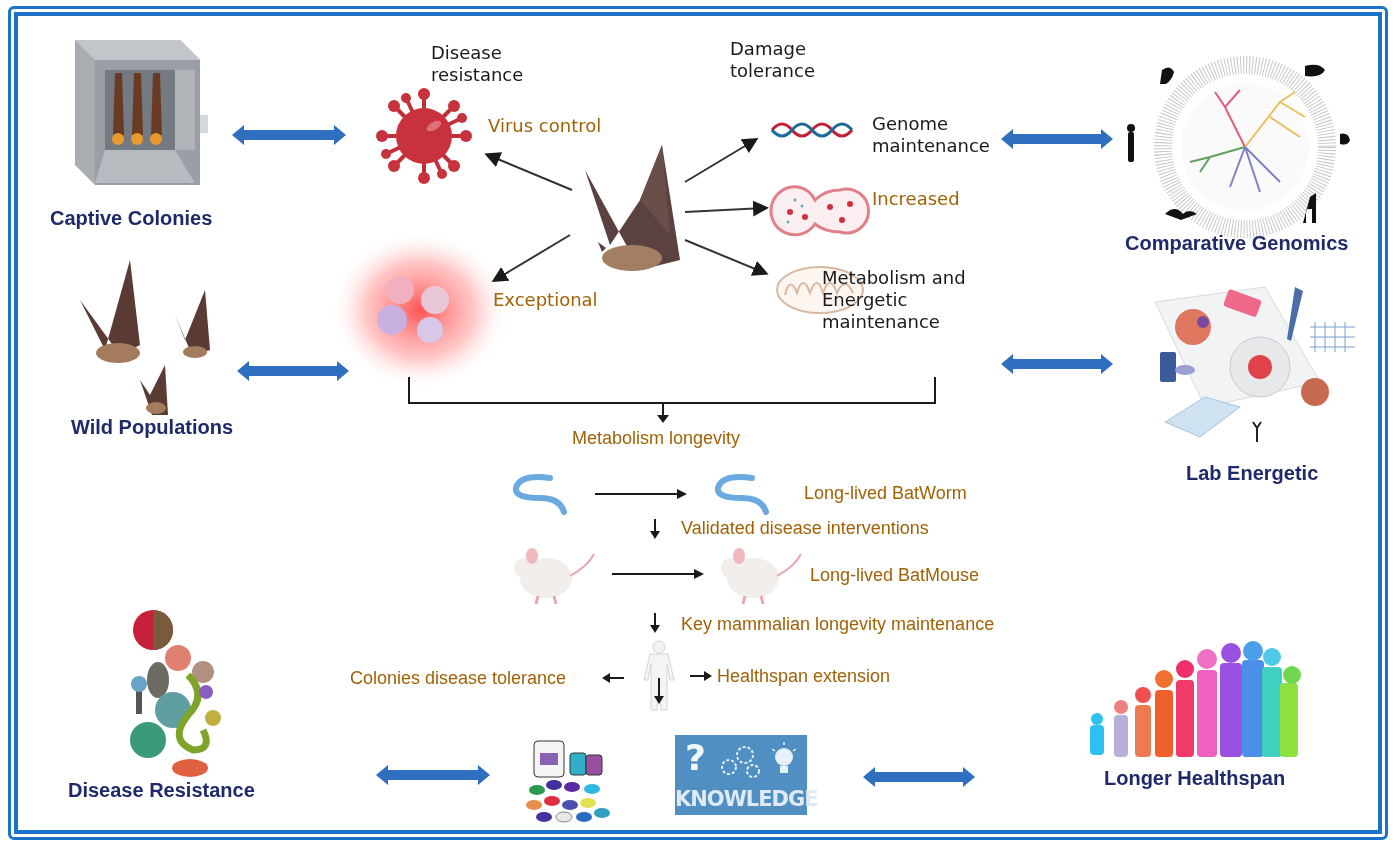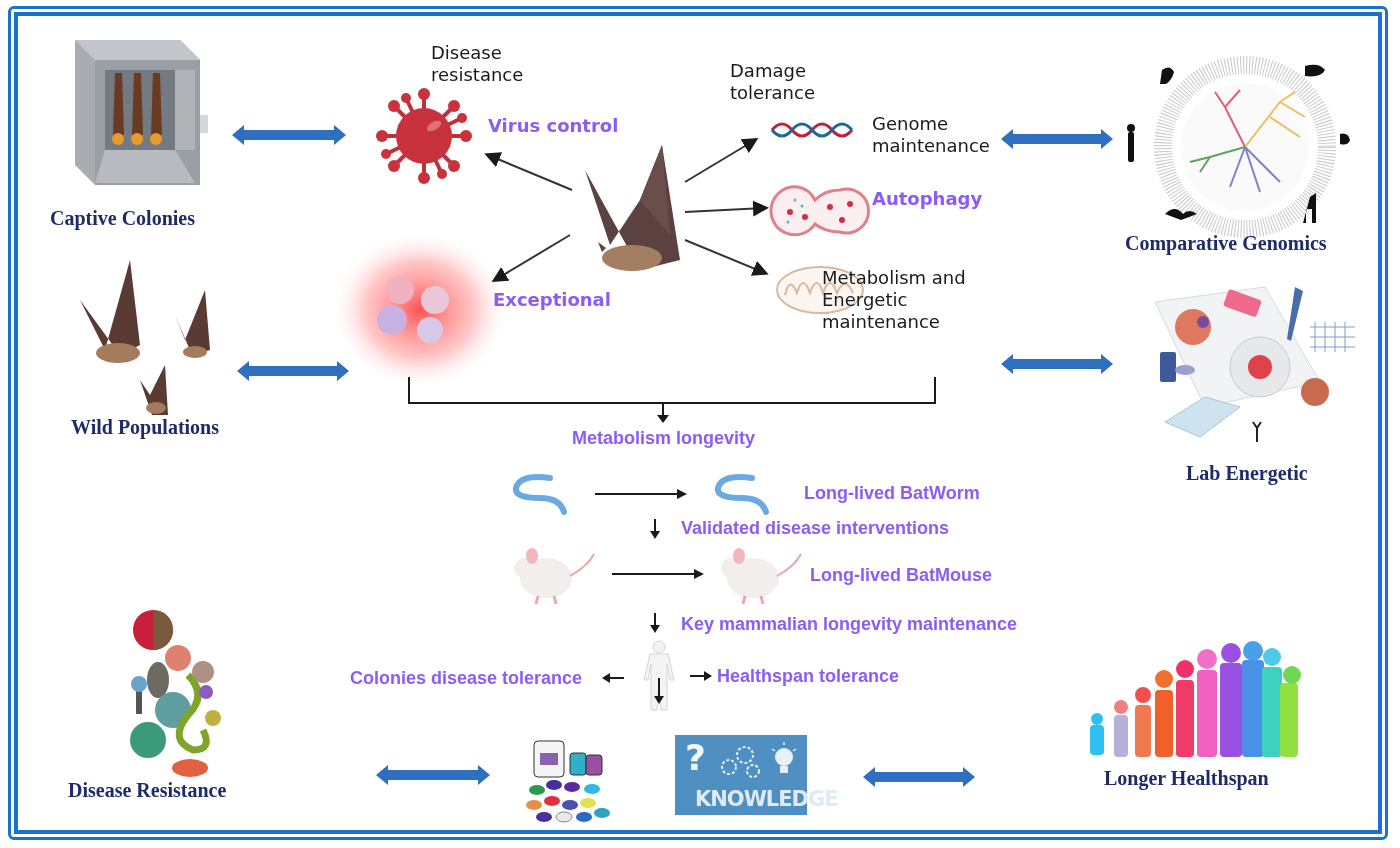--- a/index.html
+++ b/index.html
@@ -1,26 +1,26 @@
 <!DOCTYPE html>
 <html><head>
 <meta charset="utf-8">
 <style>
   html, body { margin:0; padding:0; background:#ffffff; }
   body { width:1400px; height:848px; position:relative; overflow:hidden; font-family:"Liberation Sans", sans-serif; }
   .frame-outer { position:absolute; left:8px; top:6px; width:1380px; height:834px; border:3px solid #1a73c8; border-radius:6px; box-sizing:border-box; }
   .frame-inner { position:absolute; left:14px; top:12px; width:1368px; height:822px; border:4px solid #1a73c8; box-sizing:border-box; }
   .abs { position:absolute; }
-  .panel-title { position:absolute; font-weight:bold; color:#1f2a6b; font-size:20px; white-space:nowrap; font-family:Liberation Serif, serif; }
-  .lbl { position:absolute; color:#8b5cf6; font-size:18px; line-height:22px; font-family:"DejaVu Sans", sans-serif; white-space:nowrap;font-weight:bold; }
+  .panel-title { position:absolute; font-weight:bold; color:#1f2a6b; font-size:20px; white-space:nowrap; font-family:Liberation Sans, sans-serif; }
+  .lbl { position:absolute; color:#a16207; font-size:18px; line-height:22px; font-family:"DejaVu Sans", sans-serif; white-space:nowrap; }
   .lbl2 { position:absolute; color:#1a1a1a; font-size:18px; line-height:22px; font-family:"DejaVu Sans", sans-serif; }
   .dbl-arrow { position:absolute; }
   svg { overflow:visible; }
   .knowledge { position:absolute; left:675px; top:735px; width:132px; height:80px; background:#4f8fc2; color:#e8f1fa; font-family:"DejaVu Sans", sans-serif; }
-  .knowledge .kw { position:absolute; left:0; right:0; bottom:4px; text-align:left; font-size:21px; font-weight:bold; letter-spacing:-1px; color:#dfeaf5;margin-left:20px; }
+  .knowledge .kw { position:absolute; left:0; right:0; bottom:4px; text-align:left; font-size:21px; font-weight:bold; letter-spacing:-1px; color:#dfeaf5; }
   .knowledge .q { position:absolute; left:10px; top:2px; font-size:36px; font-weight:bold; color:#f2f6fb; }
 </style>
 </head>
 <body>
 
 <div class="frame-outer"></div>
 <div class="frame-inner"></div>
 
 <svg class="abs" style="left:70px;top:35px;width:140px;height:155px" viewBox="0 0 140 155">
   <polygon points="5,5 110,5 130,25 130,150 25,150 5,130" fill="#a9adb2"></polygon>
@@ -153,21 +153,21 @@
   <polygon points="0,11 12,1 12,6 100,6 100,1 112,11 100,21 100,16 12,16 12,21" fill="#2f6fbf"></polygon>
 </svg>
 <svg class="dbl-arrow" style="left:376px;top:764px;width:114px;height:22px" viewBox="0 0 114 22">
   <polygon points="0,11 12,1 12,6 102,6 102,1 114,11 102,21 102,16 12,16 12,21" fill="#2f6fbf"></polygon>
 </svg>
 <svg class="dbl-arrow" style="left:863px;top:766px;width:112px;height:22px" viewBox="0 0 112 22">
   <polygon points="0,11 12,1 12,6 100,6 100,1 112,11 100,21 100,16 12,16 12,21" fill="#2f6fbf"></polygon>
 </svg>
 
 <div class="lbl2" style="left:431px;top:42px;width:110px">Disease resistance</div>
-<div class="lbl2" style="left:730px;top:60px;width:100px">Damage tolerance</div>
+<div class="lbl2" style="left:730px;top:38px;width:100px">Damage tolerance</div>
 
 <svg class="abs" style="left:376px;top:88px;width:96px;height:96px" viewBox="0 0 96 96">
   <g stroke="#c0303a" stroke-width="4">
     <line x1="48" y1="48" x2="48" y2="6"></line>
       <line x1="48" y1="48" x2="48" y2="90"></line>
     <line x1="48" y1="48" x2="6" y2="48"></line>
       <line x1="48" y1="48" x2="90" y2="48"></line>
     <line x1="48" y1="48" x2="18" y2="18"></line>
       <line x1="48" y1="48" x2="78" y2="78"></line>
     <line x1="48" y1="48" x2="78" y2="18"></line>
@@ -248,21 +248,21 @@
       <circle cx="60" cy="25" r="3"></circle>
       <circle cx="72" cy="38" r="3"></circle>
       <circle cx="80" cy="22" r="3"></circle>
     </g>
   <g fill="#5ab0c8">
       <circle cx="25" cy="18" r="1.5"></circle>
       <circle cx="32" cy="24" r="1.5"></circle>
       <circle cx="18" cy="40" r="1.5"></circle>
     </g>
 </svg>
-<div class="lbl" style="left:872px;top:188px">Autophagy</div>
+<div class="lbl" style="left:872px;top:188px">Increased</div>
 
 <svg class="abs" style="left:775px;top:265px;width:90px;height:50px" viewBox="0 0 90 50">
   <ellipse cx="45" cy="25" rx="43" ry="23" fill="#fdf6f0" stroke="#d8b8a0" stroke-width="2"></ellipse>
   <path d="M10,30 Q15,10 22,28 Q28,8 35,28 Q42,8 48,28 Q55,8 62,28 Q70,10 78,28" stroke="#d8b8a0" stroke-width="2" fill="none"></path>
 </svg>
 <div class="lbl2" style="left:822px;top:267px;width:160px">Metabolism and Energetic maintenance</div>
 
 <svg class="abs" style="left:405px;top:375px;width:535px;height:50px" viewBox="0 0 535 50">
   <path d="M4,2 L4,28 L530,28 L530,2" stroke="#1a1a1a" stroke-width="2" fill="none"></path>
   <line x1="258" y1="28" x2="258" y2="44" stroke="#1a1a1a" stroke-width="2"></line>
@@ -322,21 +322,21 @@
 <svg class="abs" style="left:640px;top:640px;width:38px;height:72px" viewBox="0 0 38 72">
   <circle cx="19" cy="7" r="6" fill="#f2f2f2" stroke="#d4d4d4"></circle>
   <path d="M10,14 L28,14 L34,40 L30,40 L27,24 L27,70 L21,70 L19,44 L17,70 L11,70 L11,24 L8,40 L4,40 Z" fill="#f4f4f4" stroke="#d4d4d4"></path>
   <line x1="19" y1="38" x2="19" y2="58" stroke="#1a1a1a" stroke-width="2"></line>
   <polygon points="14,56 24,56 19,64" fill="#1a1a1a"></polygon>
 </svg>
 <svg class="abs" style="left:690px;top:669px;width:22px;height:14px" viewBox="0 0 22 14">
   <line x1="0" y1="7" x2="16" y2="7" stroke="#1a1a1a" stroke-width="2"></line>
     <polygon points="14,2 22,7 14,12" fill="#1a1a1a"></polygon>
 </svg>
-<div class="lbl" style="left:717px;top:665px;font-family:'Liberation Sans',sans-serif">Healthspan tolerance</div>
+<div class="lbl" style="left:717px;top:665px;font-family:'Liberation Sans',sans-serif">Healthspan extension</div>
 
 <svg class="abs" style="left:522px;top:735px;width:90px;height:88px" viewBox="0 0 90 88">
   <rect x="12" y="6" width="30" height="36" rx="4" fill="#f5f5f5" stroke="#333"></rect>
   <rect x="18" y="18" width="18" height="12" fill="#8a60b0"></rect>
   <rect x="48" y="18" width="16" height="22" rx="3" fill="#30b0c8" stroke="#333"></rect>
   <rect x="64" y="20" width="16" height="20" rx="3" fill="#9a50a0" stroke="#333"></rect>
   <g>
     <ellipse cx="15" cy="55" rx="8" ry="5" fill="#2a9a50"></ellipse>
       <ellipse cx="32" cy="50" rx="8" ry="5" fill="#4030a0"></ellipse>
     <ellipse cx="50" cy="52" rx="8" ry="5" fill="#5a2aa0"></ellipse>

